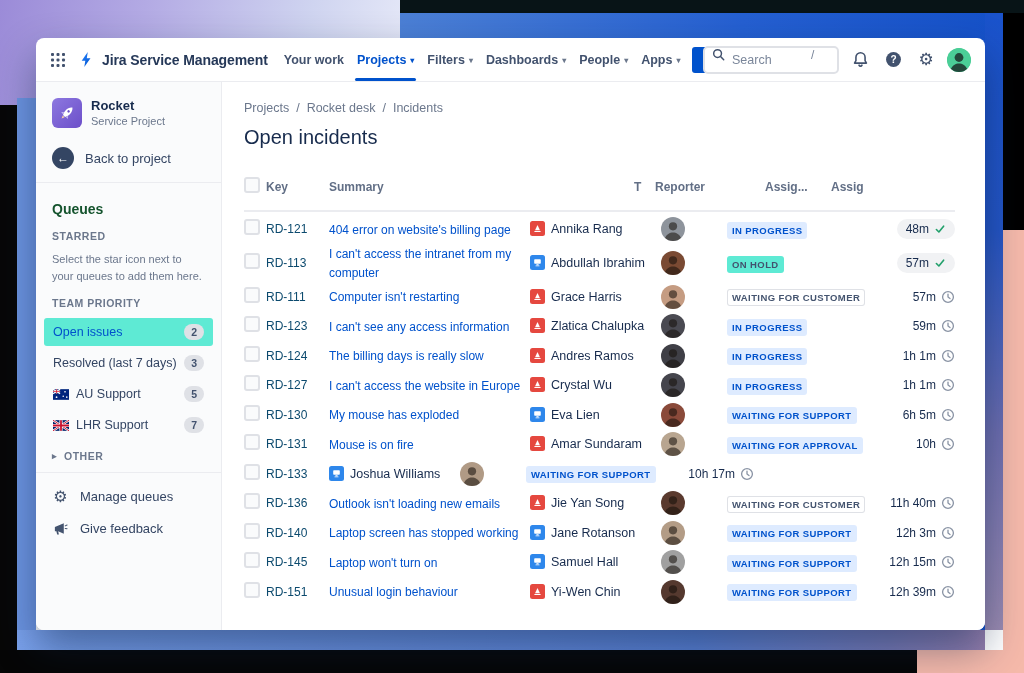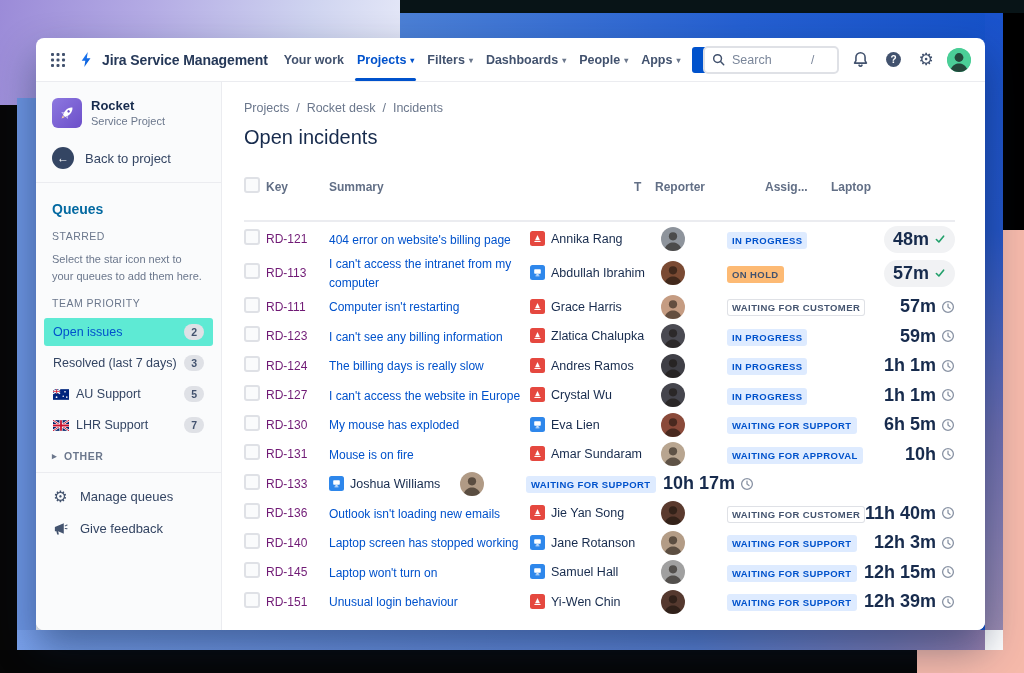--- a/index.html
+++ b/index.html
@@ -36,21 +36,21 @@
   .nav-item{font-size:12.5px;color:#42526E;font-weight:600;display:flex;gap:4px;
      align-items:center;position:relative;cursor:pointer}
   .nav-item .caret{font-size:8px;color:#6B778C;margin-top:1px}
   .nav-item.active{color:#0052CC}
   .nav-item.active .caret{color:#0052CC}
   .nav-item.active::after{content:"";position:absolute;left:-2px;right:-2px;bottom:-14px;
      height:3px;background:#0052CC;border-radius:2px}
   .nav-right{display:flex;align-items:center;gap:9px}
   .create-btn{background:#0052CC;color:#fff;border:none;border-radius:3px;font-size:12.5px;
      font-weight:600;padding:6px 11px;cursor:pointer;font-family:inherit}
-  .search{display:flex;align-items:center;border:2px solid #DFE1E6;border-radius:5px;height:24px;
+  .search{display:flex;border:2px solid #DFE1E6;border-radius:5px;height:24px;
      padding:0 7px;gap:5px;width:118px;background:#fff}
   .search input{border:none;outline:none;font-size:12.5px;width:72px;color:#172B4D;
      font-family:inherit;background:transparent}
   .search input::placeholder{color:#7A869A}
   .search .slash{color:#7A869A;font-size:12px}
   .icon-btn{width:24px;height:24px;display:flex;align-items:center;justify-content:center;
      color:#42526E;cursor:pointer}
   .gear-glyph{font-size:17px;line-height:1;color:#42526E}
   .nav-avatar{width:24px;height:24px;border-radius:50%;background:#4BCE97;overflow:hidden;
      cursor:pointer;flex:0 0 24px}
@@ -65,22 +65,22 @@
   .project{display:flex;gap:9px;align-items:flex-end;padding:2px 4px}
   .project-icon{width:30px;height:30px;border-radius:6px;flex:0 0 30px;
      background:linear-gradient(135deg,#8d78e0,#6c4fc9);display:flex;align-items:center;justify-content:center}
   .project-name{font-size:13px;font-weight:700;color:#172B4D;line-height:1.2}
   .project-type{font-size:11px;color:#6B778C;line-height:1.3}
   .back-row{display:flex;align-items:center;gap:11px;margin:17px 4px 13px;cursor:pointer}
   .back-circle{width:22px;height:22px;border-radius:50%;background:#344563;color:#fff;
      display:flex;align-items:center;justify-content:center;font-size:12px;flex:0 0 22px}
   .back-label{font-size:13px;color:#344563}
   .divider{height:1px;background:#EBECF0;margin:10px -12px}
-  .sec-queues{font-size:14px;font-weight:700;color:#0369a1;margin:18px 4px 13px}
-  .sec-caps{font-size:10.5px;font-weight:400;color:#6B778C;letter-spacing:.5px;margin:12px 4px 9px}
+  .sec-queues{font-size:14px;font-weight:700;color:#14532d;margin:18px 4px 13px}
+  .sec-caps{font-size:10.5px;font-weight:700;color:#6B778C;letter-spacing:.5px;margin:12px 4px 9px}
   .help-text{font-size:11px;color:#6B778C;line-height:1.5;margin:0 4px 13px}
   .q-list{margin:0 -4px}
   .q-item{display:flex;align-items:center;gap:7px;padding:6px 9px;border-radius:3px;
      font-size:12.5px;color:#344563;margin-bottom:3px;cursor:pointer}
   .q-item.active{background:#5eead4;color:#0052CC;font-weight:500}
   .q-flag{flex:0 0 16px;display:flex}
   .q-count{margin-left:auto;background:#DFE1E6;color:#42526E;font-size:10.5px;font-weight:700;
      border-radius:9px;padding:2px 7px}
   .other-row{display:flex;align-items:center;gap:7px;margin:11px 4px 8px;font-size:10.5px;
      font-weight:700;color:#6B778C;letter-spacing:.5px;cursor:pointer}
@@ -89,49 +89,49 @@
      color:#344563;cursor:pointer}
   .tool-ico{width:17px;height:17px;display:flex;align-items:center;justify-content:center;color:#44546F}
 
   
   .breadcrumb{font-size:12.5px;color:#6B778C;display:flex;gap:7px;align-items:center}
   .crumb{color:#6B778C;text-decoration:none;cursor:pointer}
   .crumb-sep{color:#6B778C}
   .page-title{font-size:20px;font-weight:500;color:#172B4D;margin:11px 0 0}
   .table{margin-top:23px}
   .tr{display:flex;align-items:center;min-height:29.5px}
-  .thead{border-bottom:2px solid #EBECF0;padding-bottom:18px;margin-bottom:3px}
+  .thead{border-bottom:2px solid #EBECF0;padding-bottom:8px;margin-bottom:3px}
   .th{font-size:12px;font-weight:600;color:#626F86}
   .sort-cell{display:inline-flex;align-items:center;gap:5px;background:#F1F2F4;border-radius:3px;
      padding:3px 7px;color:#44546F;cursor:pointer}
   .sort-arrow{font-size:11px}
   .c-check{width:22px;flex:0 0 22px}
   .c-key{width:63px;flex:0 0 63px}
   .c-sum{flex:1;min-width:0;padding-right:8px}
   .c-type{width:21px;flex:0 0 21px}
   .c-rep{width:110px;flex:0 0 110px}
   .c-asg{width:66px;flex:0 0 66px}
   .c-status{width:124px;flex:0 0 124px}
   .c-resp{width:104px;flex:0 0 104px;display:flex;justify-content:flex-end;align-items:center;gap:5px}
   .checkbox{width:12px;height:12px;border:2px solid #DFE1E6;border-radius:3px;background:#FAFBFC;
      display:inline-block;cursor:pointer}
-  .key{font-size:12px;color:#701a75}
+  .key{font-size:12px;color:#0c4a6e}
   .sum-link{font-size:12px;color:#0052CC;text-decoration:none;line-height:1.5;cursor:pointer}
   .type-badge{width:15px;height:15px;border-radius:2.5px;display:inline-flex;
      align-items:center;justify-content:center}
   .type-incident{background:#E5483F}
   .type-request{background:#2E87EB}
   .rep{font-size:12.5px;color:#172B4D}
   .avatar{width:24px;height:24px;border-radius:50%;overflow:hidden;display:block;cursor:pointer}
   .loz{display:inline-block;font-size:9.5px;font-weight:700;letter-spacing:.4px;padding:3px 5px;
      border-radius:3px;white-space:nowrap;cursor:pointer}
   .loz-blue{background:#DEEBFF;color:#0052CC}
-  .loz-gray{background:#fdba74;color:#42526E}
+  .loz-gray{background:#5eead4;color:#42526E}
   .loz-outline{background:#fff;color:#44546F;box-shadow:inset 0 0 0 1px #DFE1E6}
-  .resp{font-size:18px;font-weight:700;color:#172B4D;white-space:nowrap}
+  .resp{font-size:12px;font-weight:400;color:#172B4D;white-space:nowrap}
   .resp-pill{display:inline-flex;align-items:center;gap:5px;background:#F1F2F4;
      border-radius:20px;padding:3px 9px}
 </style>
 </head>
 <body>
 
 <div class="bg bg-lavender"></div>
 <div class="bg bg-topstrip"></div>
 <div class="bg bg-blue"></div>
 <div class="bg bg-right-black"></div>
@@ -346,21 +346,21 @@
       <h1 class="page-title">Open incidents</h1>
 
       <div class="table">
         <div class="tr thead">
           <div class="c-check"><span class="checkbox"></span></div>
         <div class="th c-key">Key</div>
             <div class="th c-sum">Summary</div>
             <div class="th c-type">T</div>
             <div class="th c-rep">Reporter</div>
             <div class="th c-asg">Assig...</div>
-            <div class="th c-status">Laptop</div>
+            <div class="th c-status">Assig</div>
           </div>
         <div>
             <div class="tr">
               <div class="c-check"><span class="checkbox"></span></div>
               <div class="c-key key">RD-121</div>
               <div class="c-sum"><a class="sum-link">404 error on website's billing page</a></div>
               <div class="c-type"><span class="type-badge type-incident">
                   <svg width="11" height="11" viewBox="0 0 14 14">
                     <path d="M7 2.6l3.1 6.6H3.9L7 2.6z" fill="#fff"></path>
                     <rect x="2.9" y="10.1" width="8.2" height="1.5" rx=".7" fill="#fff"></rect>
@@ -439,21 +439,21 @@
                   <svg width="14" height="14" viewBox="0 0 14 14">
                     <circle cx="7" cy="7" r="5.4" fill="none" stroke="#8993A4" stroke-width="1.3"></circle>
                     <path d="M7 4.1V7l2 1.5" stroke="#8993A4" stroke-width="1.3" fill="none" stroke-linecap="round" stroke-linejoin="round"></path>
                   </svg>
                 </span>
               </div>
             </div>
             <div class="tr">
               <div class="c-check"><span class="checkbox"></span></div>
               <div class="c-key key">RD-123</div>
-              <div class="c-sum"><a class="sum-link">I can't see any billing information</a></div>
+              <div class="c-sum"><a class="sum-link">I can't see any access information</a></div>
               <div class="c-type"><span class="type-badge type-incident">
                   <svg width="11" height="11" viewBox="0 0 14 14">
                     <path d="M7 2.6l3.1 6.6H3.9L7 2.6z" fill="#fff"></path>
                     <rect x="2.9" y="10.1" width="8.2" height="1.5" rx=".7" fill="#fff"></rect>
                   </svg>
                 </span></div>
               <div class="c-rep rep">Zlatica Chalupka</div>
               <div class="c-asg">
                 <span class="avatar" style="background: radial-gradient(circle at 35% 30%, rgb(74, 74, 82) 0%, rgb(74, 74, 82) 100%);"><svg width="24" height="24" viewBox="0 0 24 24">
                     <circle cx="12" cy="9.3" r="4.1" fill="rgba(20,14,10,.55)"></circle>

